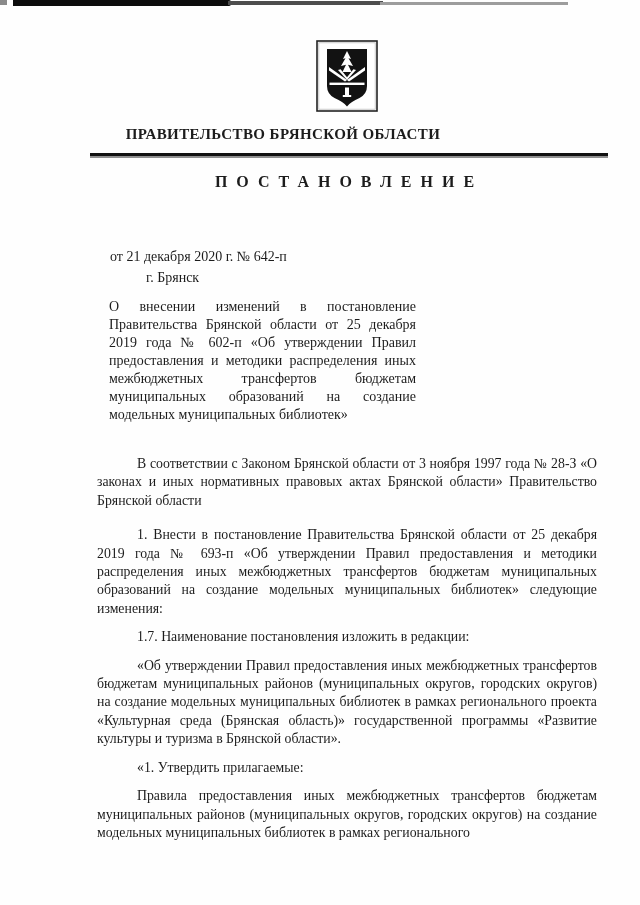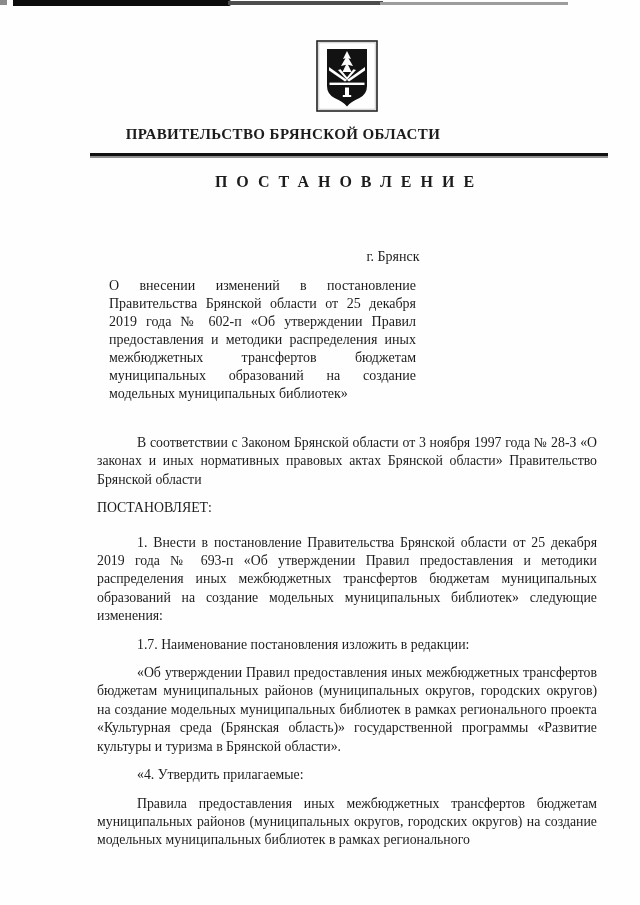--- a/index.html
+++ b/index.html
@@ -56,21 +56,21 @@
     line-height: 26px;
     letter-spacing: 9px;
     white-space: nowrap;
   }
 
   .meta-block {
     margin: 51px 0 0 110px;
     font-size: 14px;
     line-height: 21px;
   }
-  .meta-city { padding-left: 36px; text-align: center; }
+  .meta-city { padding-left: 36px; }
 
   .subject {
     margin: 10px 0 0 109px;
     width: 307px;
     font-size: 14px;
     line-height: 18px;
     text-align: justify;
   }
 
   .doc-body {
@@ -113,28 +113,28 @@
     </svg>
   </div>
 
   <div class="gov-title">ПРАВИТЕЛЬСТВО БРЯНСКОЙ ОБЛАСТИ</div>
 
   <div class="rule"></div>
 
   <div class="doc-type">ПОСТАНОВЛЕНИЕ</div>
 
   <div class="meta-block">
+    <div class="meta-date">от 21 декабря  2020 г. № 642-п</div>
     <div class="meta-city">г. Брянск</div>
   </div>
 
   <div class="subject">О внесении изменений в постановление Правительства Брянской области от 25 декабря 2019 года №  602-п «Об утверждении Правил предоставления и методики распределения иных межбюджетных трансфертов бюджетам муниципальных образований на создание модельных муниципальных библиотек»</div>
 
   <div class="doc-body">
     <p class="indent">В соответствии с Законом Брянской области от 3 ноября 1997 года № 28-З «О законах и иных нормативных правовых актах Брянской области» Правительство Брянской области</p>
-    <p class="resolves">ПОСТАНОВЛЯЕТ:</p>
     <p class="indent space-above">1. Внести в постановление Правительства Брянской области от 25 декабря 2019 года № 693-п «Об утверждении Правил предоставления и методики распределения иных межбюджетных трансфертов бюджетам муниципальных образований на создание модельных муниципальных библиотек» следующие изменения:</p>
     <p class="indent">1.7. Наименование постановления изложить в редакции:</p>
     <p class="indent">«Об утверждении Правил предоставления иных межбюджетных трансфертов бюджетам муниципальных районов (муниципальных округов, городских округов) на создание модельных муниципальных библиотек в рамках регионального проекта «Культурная среда (Брянская область)» государственной программы «Развитие культуры и туризма в Брянской области».</p>
-    <p class="indent">«4. Утвердить прилагаемые:</p>
+    <p class="indent">«1. Утвердить прилагаемые:</p>
     <p class="indent">Правила предоставления иных межбюджетных трансфертов бюджетам муниципальных районов (муниципальных округов, городских округов) на создание модельных муниципальных библиотек в рамках регионального</p>
   </div>
 
 </div>
 
 </body></html>

